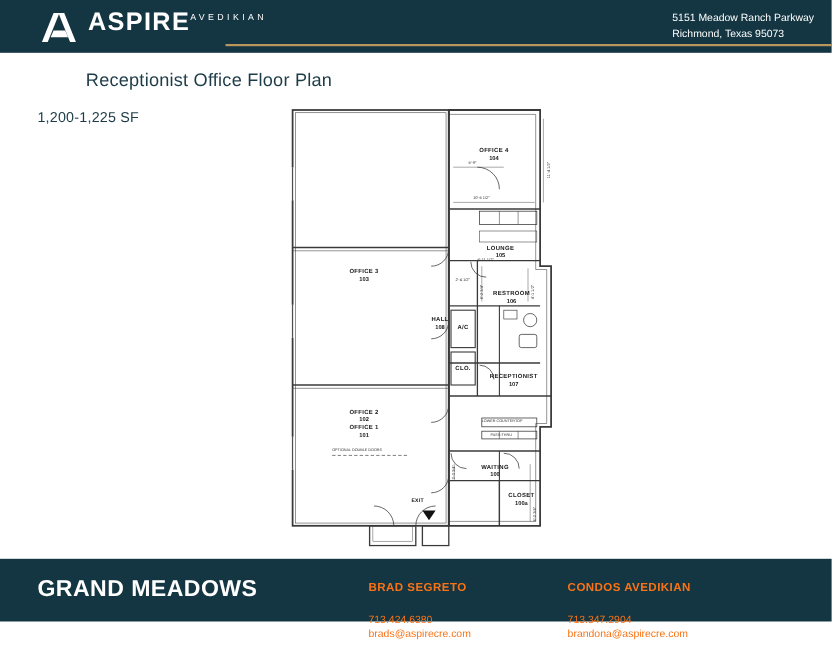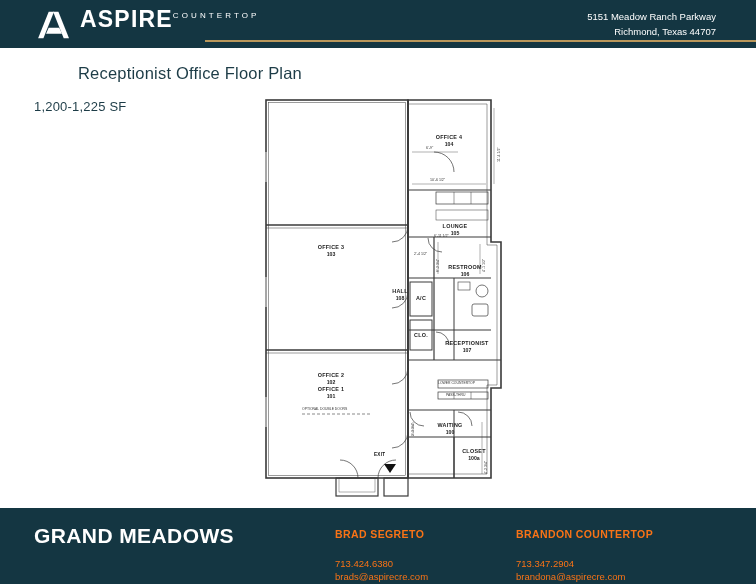--- a/index.html
+++ b/index.html
@@ -61,23 +61,23 @@
     letter-spacing: 1.2px;
   }
   .logo-sub {
     color: #ffffff;
     font-size: 8px;
     letter-spacing: 3.1px;
     margin-top: 4px;
   }
   .header-address {
     position: absolute;
-    right: 40px;
+    right: 16px;
     top: 10px;
-    text-align: right;
+    text-align: left;
     color: #ffffff;
     font-size: 9.5px;
     line-height: 1.55;
     margin-left: 38px;
   }
 
   
   .title-block {
     position: absolute;
     left: 34px;
@@ -145,21 +145,21 @@
     color: #111;
     letter-spacing: 0.3px;
   }
 
   
   .footer {
     position: absolute;
     left: 0;
     top: 508px;
     width: 756px;
-    height: 76px;
+    height: 57px;
     background: #143642;
   }
   .footer-title {
     position: absolute;
     left: 34px;
     top: 14px;
     color: #ffffff;
     font-size: 21px;
     font-weight: bold;
     line-height: 1.33;
@@ -194,27 +194,27 @@
     <div class="gold-rule"></div>
 
     <div class="logo-wrap">
       <svg class="logo-mark" viewBox="0 0 40 34">
         <polygon points="2,32 14,2 20,2 8,32" fill="#ffffff"></polygon>
         <polygon points="19,2 25,2 37,32 31,32" fill="#ffffff"></polygon>
         <polygon points="14,20 26,20 29,27 11,27" fill="#ffffff"></polygon>
       </svg>
       <div class="logo-text">
         <span class="logo-title">ASPIRE</span>
-        <span class="logo-sub">COUNTERTOP</span>
+        <span class="logo-sub">AVEDIKIAN</span>
       </div>
     </div>
 
     <div class="header-address">
       <div>5151 Meadow Ranch Parkway</div>
-      <div>Richmond, Texas 44707</div>
+      <div>Richmond, Texas 95073</div>
     </div>
   </div>
 
   <div class="title-block">
     <div class="doc-title">Receptionist Office Floor Plan</div>
     <div class="doc-subtitle">1,200-1,225 SF</div>
   </div>
 
   <div class="plan">
     <svg width="252" height="405" viewBox="0 0 252 405">
@@ -377,19 +377,19 @@
       <div>GRAND MEADOWS</div>
     </div>
 
     <div class="contact contact-1">
       <div class="contact-name">BRAD SEGRETO</div>
       <div class="contact-phone">713.424.6380</div>
       <div class="contact-email">brads@aspirecre.com</div>
     </div>
 
     <div class="contact contact-2">
-      <div class="contact-name">BRANDON COUNTERTOP</div>
+      <div class="contact-name">CONDOS AVEDIKIAN</div>
       <div class="contact-phone">713.347.2904</div>
       <div class="contact-email">brandona@aspirecre.com</div>
     </div>
   </div>
 
 </div>
 
 </body></html>

